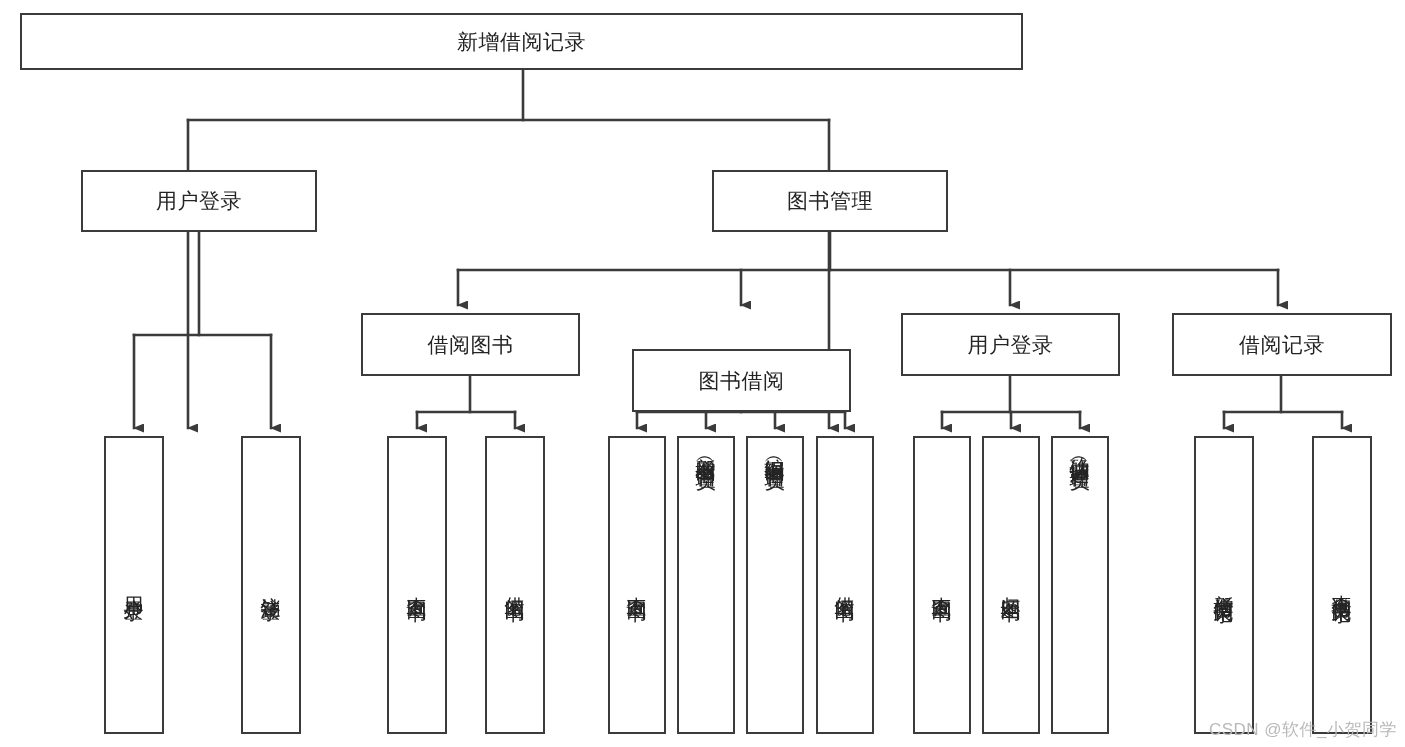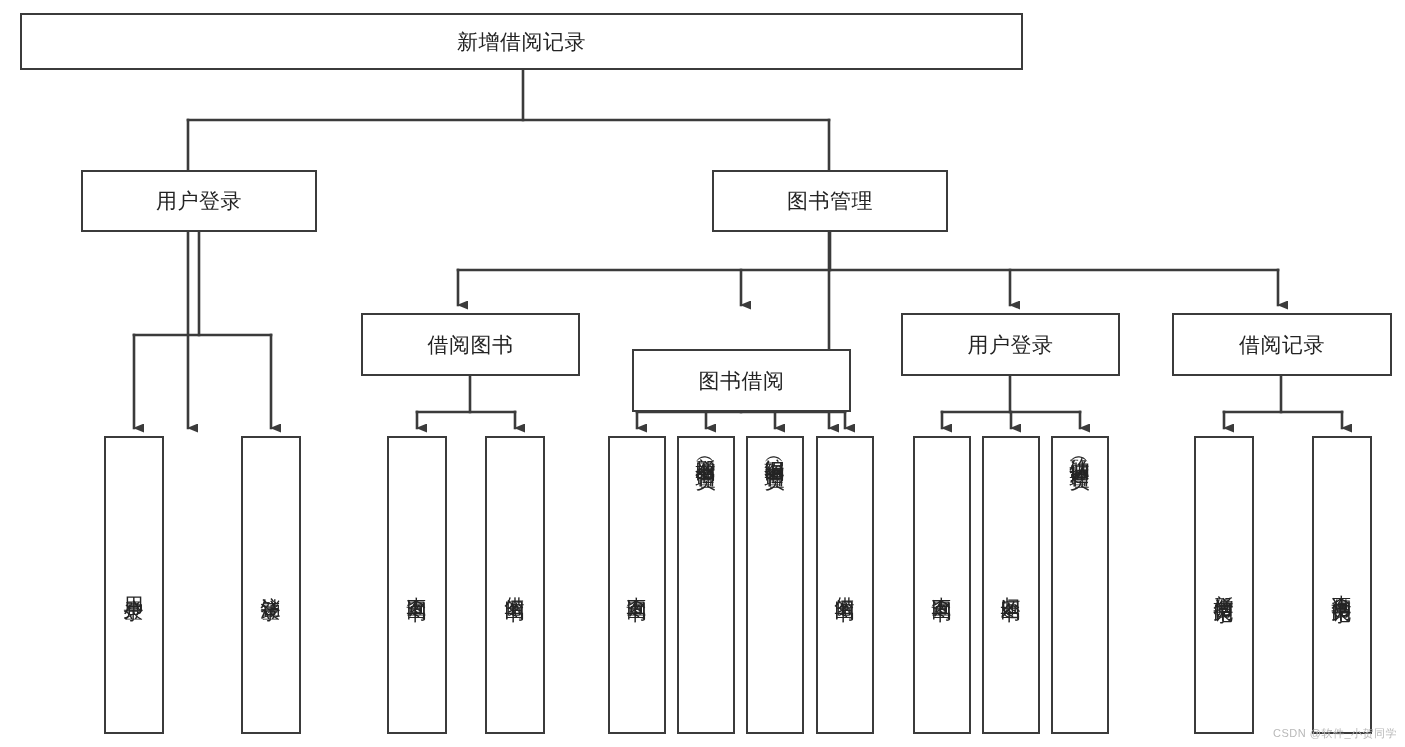--- a/index.html
+++ b/index.html
@@ -55,21 +55,21 @@
     padding-top: 4px;
   }
   .node-box.vertical.center-v {
     align-items: center;
     padding-top: 0;
   }
   .watermark {
     position: absolute;
     right: 8px;
     bottom: 6px;
-    font-size: 11px;
+    font-size: 17px;
     color: #b9b9b9;
     letter-spacing: 0.5px;
     white-space: nowrap;
     pointer-events: none;
   }
 </style>
 </head>
 <body>
 
 <div id="canvas">

